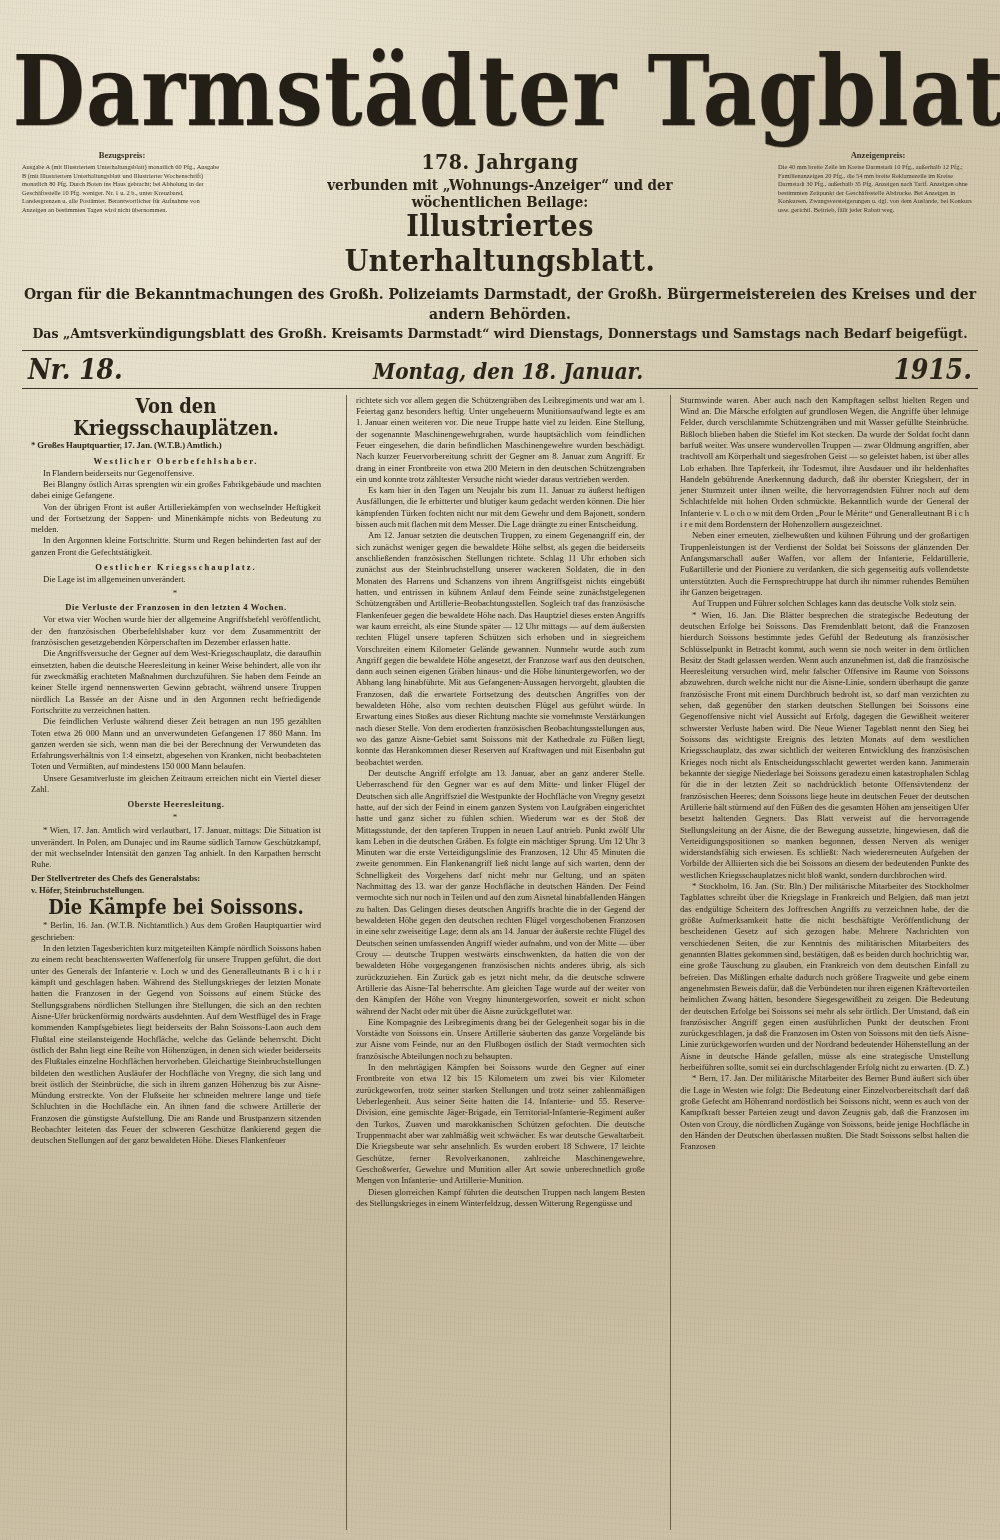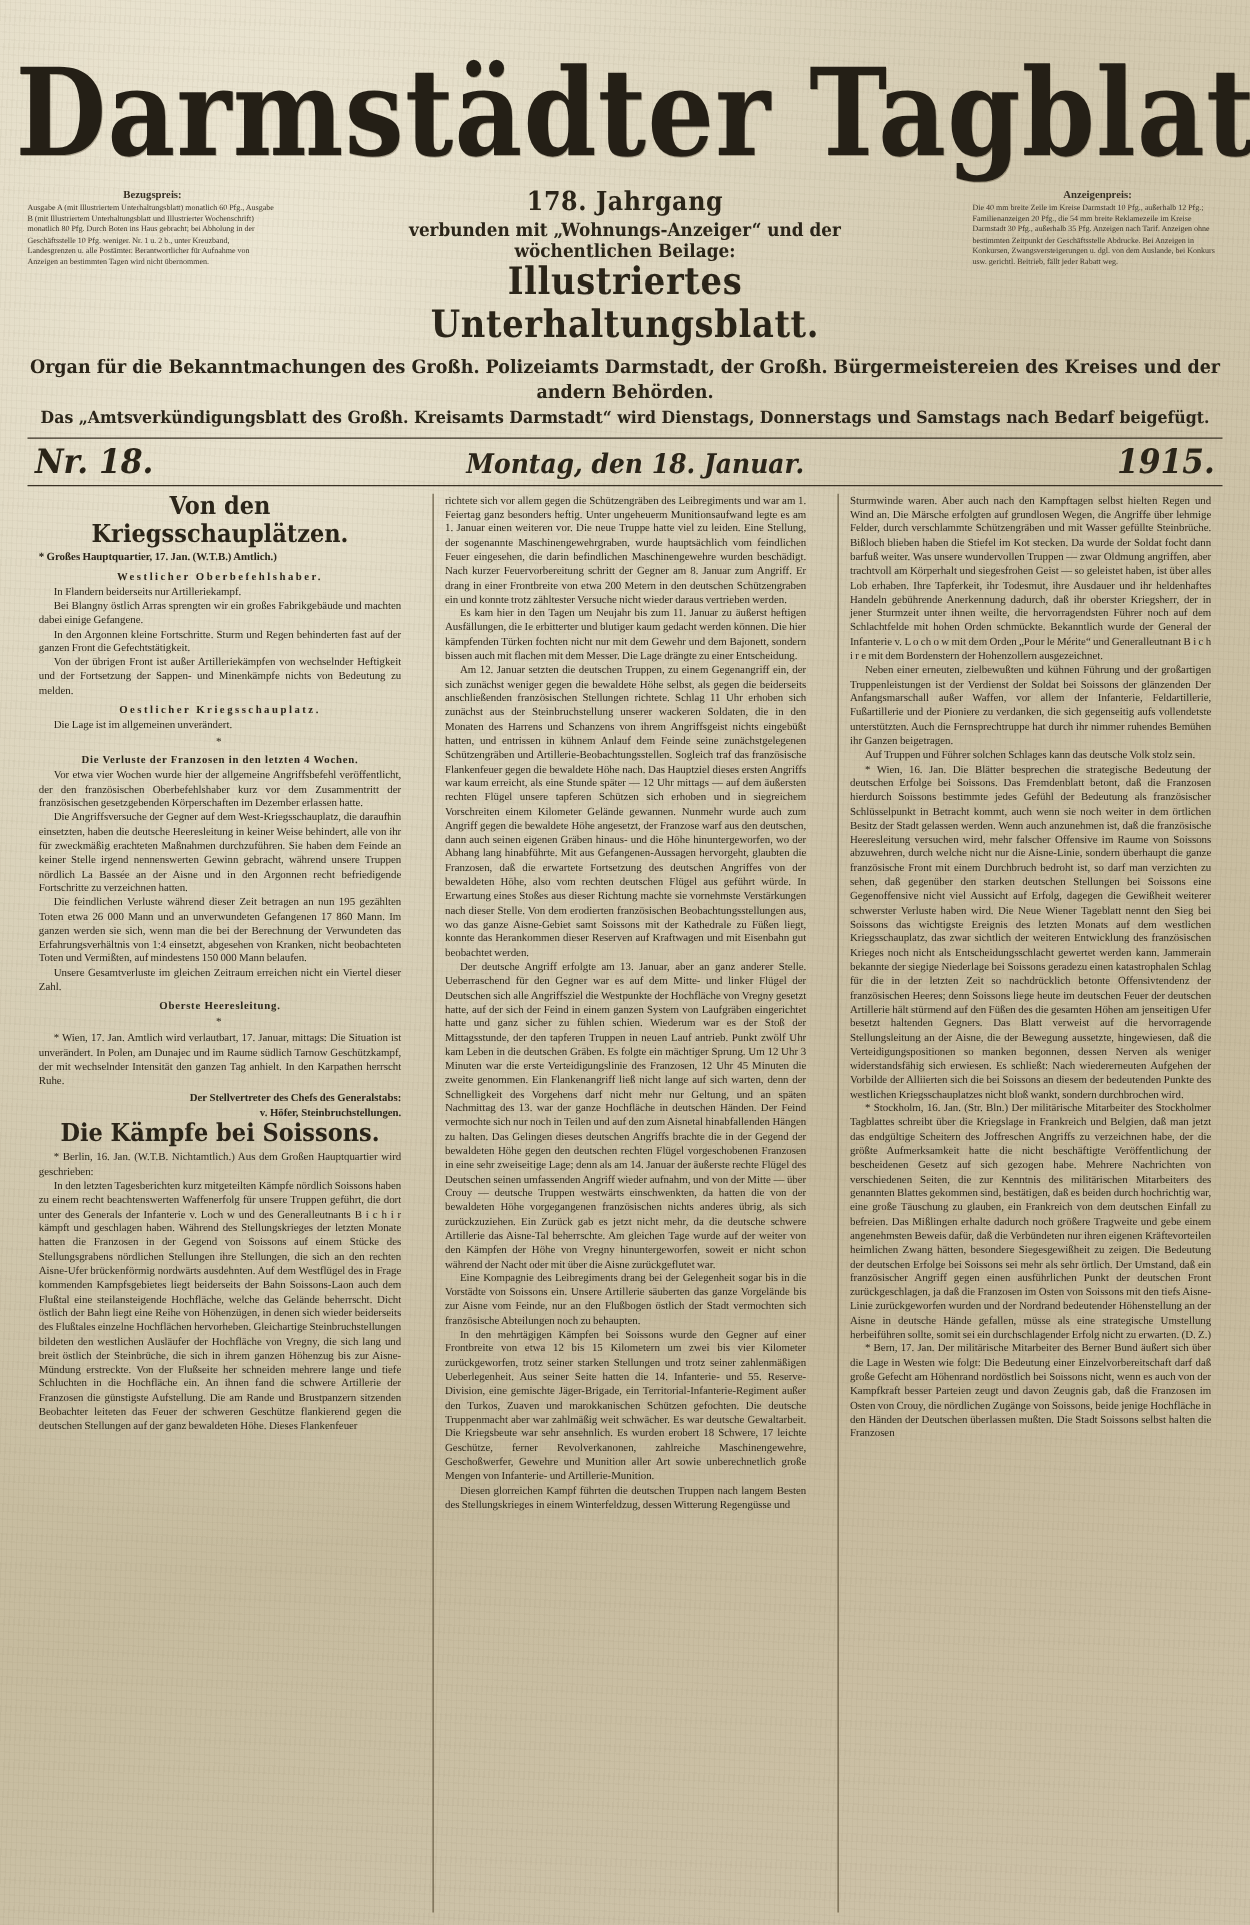--- a/index.html
+++ b/index.html
@@ -172,21 +172,20 @@
     word-spacing: -0.3px;
   }
   p.noindent { text-indent: 0; }
   .star {
     text-align: center;
     font-size: 9px;
     margin: 3px 0 3px 0;
     letter-spacing: 2px;
   }
   .sig {
-    text-align: right;
     font-size: 8.6px;
     font-weight: bold;
     margin-top: 2px;
   }
   .b { font-weight: bold; }
   .sp { letter-spacing: 1.3px; }
 </style>
 </head>
 <body>
 
@@ -229,24 +228,24 @@
   </div>
 
   <hr class="rule-thin">
 
   <div class="columns">
 
     <div class="col">
       <div class="headline">Von den Kriegsschauplätzen.</div>
       <p class="noindent b">* Großes Hauptquartier, 17. Jan. (W.T.B.) Amtlich.)</p>
       <div class="sub-center sp">Westlicher Oberbefehlshaber.</div>
-      <p>In Flandern beiderseits nur Artilleriekampf.</p>
+      <p>In Flandern beiderseits nur Gegenoffensive.</p>
       <p>Bei Blangny östlich Arras sprengten wir ein großes Fabrikgebäude und machten dabei einige Gefangene.</p>
+      <p>Von der übrigen Front ist außer Artilleriekämpfen von wechselnder Heftigkeit und der Fortsetzung der Sappen- und Minenkämpfe nichts von Bedeutung zu melden.</p>
       <p>In den Argonnen kleine Fortschritte. Sturm und Regen behinderten fast auf der ganzen Front die Gefechtstätigkeit.</p>
-      <p>Von der übrigen Front ist außer Artilleriekämpfen von wechselnder Heftigkeit und der Fortsetzung der Sappen- und Minenkämpfe nichts von Bedeutung zu melden.</p>
       <div class="sub-center sp">Oestlicher Kriegsschauplatz.</div>
       <p>Die Lage ist im allgemeinen unverändert.</p>
       <div class="star">*</div>
       <div class="sub-center">Die Verluste der Franzosen in den letzten 4 Wochen.</div>
       <p>Vor etwa vier Wochen wurde hier der allgemeine Angriffsbefehl veröffentlicht, der den französischen Oberbefehlshaber kurz vor dem Zusammentritt der französischen gesetzgebenden Körperschaften im Dezember erlassen hatte.</p>
       <p>Die Angriffsversuche der Gegner auf dem West-Kriegsschauplatz, die daraufhin einsetzten, haben die deutsche Heeresleitung in keiner Weise behindert, alle von ihr für zweckmäßig erachteten Maßnahmen durchzuführen. Sie haben dem Feinde an keiner Stelle irgend nennenswerten Gewinn gebracht, während unsere Truppen nördlich La Bassée an der Aisne und in den Argonnen recht befriedigende Fortschritte zu verzeichnen hatten.</p>
       <p>Die feindlichen Verluste während dieser Zeit betragen an nun 195 gezählten Toten etwa 26 000 Mann und an unverwundeten Gefangenen 17 860 Mann. Im ganzen werden sie sich, wenn man die bei der Berechnung der Verwundeten das Erfahrungsverhältnis von 1:4 einsetzt, abgesehen von Kranken, nicht beobachteten Toten und Vermißten, auf mindestens 150 000 Mann belaufen.</p>
       <p>Unsere Gesamtverluste im gleichen Zeitraum erreichen nicht ein Viertel dieser Zahl.</p>
       <div class="sub-center">Oberste Heeresleitung.</div>
       <div class="star">*</div>

